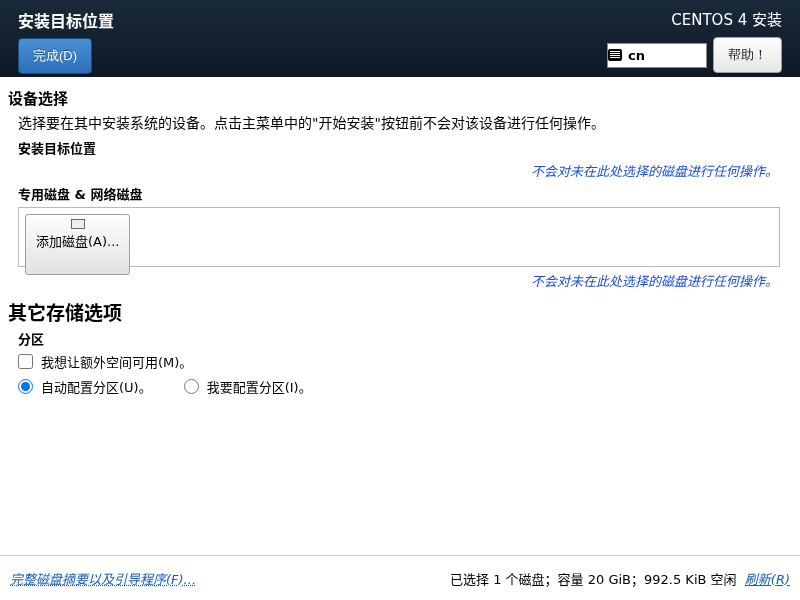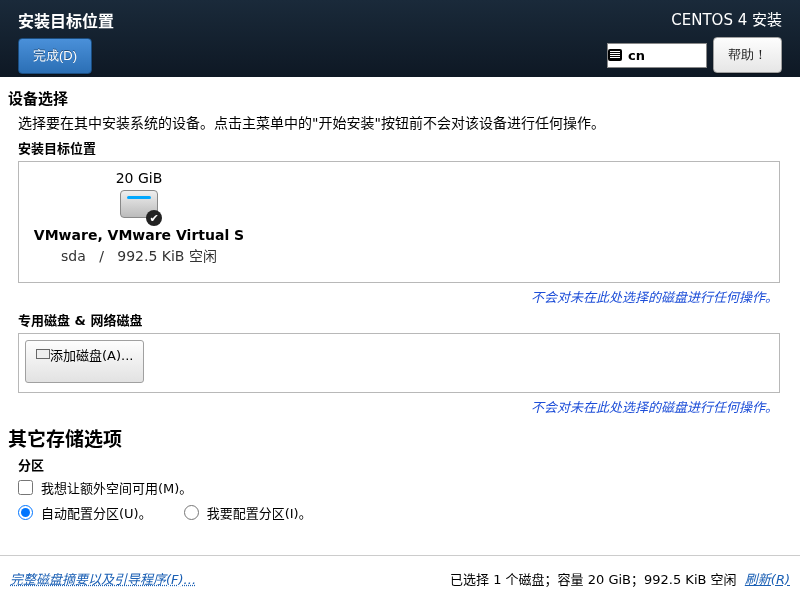--- a/index.html
+++ b/index.html
@@ -20,21 +20,21 @@
   .h2 { font-size: 13px; font-weight: bold; margin: 4px 0 4px 10px; }
   .panel { border: 1px solid #b8b8b8; background: #fff; margin: 0 2px 0 10px; padding: 8px 10px 6px 10px; min-height: 60px; }
   .disk-item { width: 220px; text-align: center; font-size: 14px; position: relative; }
   .disk-size { margin-bottom: 4px; }
   .disk-icon { width: 38px; height: 28px; margin: 0 auto 4px auto; background: linear-gradient(#eee,#bbb); border:1px solid #888; border-radius:4px; position:relative; }
   .disk-icon::after { content:""; position:absolute; left:6px; right:6px; top:5px; height:3px; background:#00a8ff; border-radius:2px; }
   .check { position:absolute; right:-4px; bottom:-4px; width:16px; height:16px; background:#222; border-radius:50%; display:flex; align-items:center; justify-content:center; color:#fff; font-size:11px; }
   .disk-name { font-weight: bold; margin-top: 2px; }
   .disk-sub { color:#333; margin-top: 2px; }
   .note { text-align: right; font-style: italic; font-size: 13px; color:#1d4ed8; margin: 4px 4px 0 0; }
-  .add-btn { display:inline-flex; flex-direction:row; align-items:center; border:1px solid #a0a0a0; border-radius:3px; padding:4px 10px 18px 10px; background:linear-gradient(#fdfdfd,#e2e2e2); cursor:pointer; font-size:13px; }
+  .add-btn { display:inline-flex; flex-direction:column; align-items:center; border:1px solid #a0a0a0; border-radius:3px; padding:4px 10px 24px 10px; background:linear-gradient(#fdfdfd,#e2e2e2); cursor:pointer; font-size:13px; }
   .add-btn .plus-icon { width:14px; height:10px; border:1px solid #666; background:#eee; margin-bottom:2px; }
   .h1b { font-size: 19px; font-weight: bold; margin: 8px 0 4px 0; }
   .opt-row { margin-left: 10px; display:flex; align-items:center; gap:8px; margin-bottom:6px; }
   input[type=radio], input[type=checkbox] { width:15px; height:15px; cursor:pointer; }
   .footer { position:absolute; left:0; right:0; bottom:0; height:45px; border-top:1px solid #ccc; background:#fff; display:flex; align-items:center; justify-content:space-between; padding:0 10px; font-size:13px; }
   .link { color:#1a5fb4; text-decoration: underline dotted; cursor:pointer;font-style:italic; }
   .link.solid { text-decoration: underline; }
 </style>
 </head>
 <body>
@@ -54,33 +54,20 @@
       <button class="btn">帮助！</button>
     </div>
   </div>
 </div>
 
 <div class="content">
   <div class="h1">设备选择</div>
   <div class="sub">选择要在其中安装系统的设备。点击主菜单中的"开始安装"按钮前不会对该设备进行任何操作。</div>
 
   <div class="h2">安装目标位置</div>
-  <div class="panel" style="height:122px;">
-    <div class="disk-item">
-      <div class="disk-size">20 GiB</div>
-      <div style="position:relative; display:inline-block;">
-        <div class="disk-icon"></div>
-        <div class="check">✔</div>
-      </div>
-      <div class="disk-name">VMware, VMware Virtual S</div>
-      <div class="disk-sub">
-        <span>sda</span>&nbsp;&nbsp;&nbsp;<span>/</span>&nbsp;&nbsp;&nbsp;<span>992.5 KiB 空闲</span>
-      </div>
-    </div>
-  </div>
   <div class="note">不会对未在此处选择的磁盘进行任何操作。</div>
 
   <div class="h2">专用磁盘 &amp; 网络磁盘</div>
   <div class="panel" style="height:56px; padding:6px;">
     <div class="add-btn">
       <span class="plus-icon"></span>
       <span>添加磁盘(A)...</span>
     </div>
   </div>
   <div class="note">不会对未在此处选择的磁盘进行任何操作。</div>

